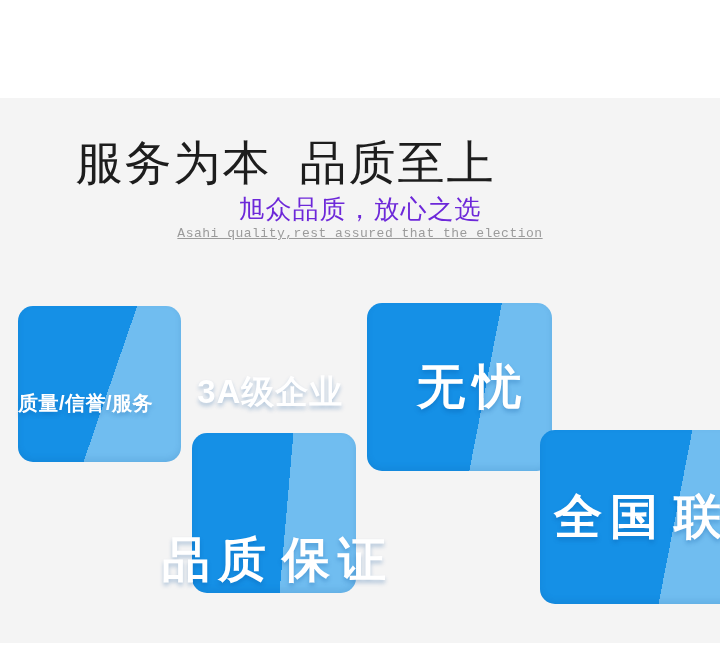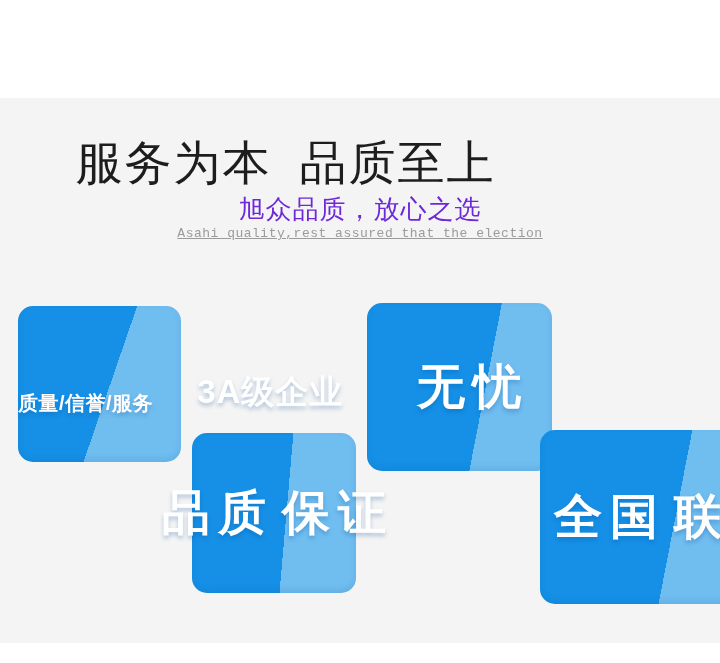--- a/index.html
+++ b/index.html
@@ -50,20 +50,21 @@
     left:18px;top:306px;width:163px;height:156px;
     background:linear-gradient(109deg,var(--badge-dark,#1590e6) 55%,var(--badge-light,#70bdf0) 55%);
     justify-content:flex-start;padding-top:0;box-sizing:border-box;
   }
   .b1 .sm{font-size:20px;letter-spacing:0.5px;margin-top:38px;line-height:1;}
   .b1 .md{font-size:33px;letter-spacing:1px;margin-top:14px;line-height:1;margin-left:44px;}
   
   .b2{
     left:192px;top:433px;width:164px;height:160px;
     background:linear-gradient(95deg,var(--badge-dark,#1590e6) 57%,var(--badge-light,#70bdf0) 57%);
+    align-items:flex-end;
   }
   
   .b3{
     left:367px;top:303px;width:166px;height:168px;
     background:linear-gradient(101deg,var(--badge-dark,#1590e6) 62%,var(--badge-light,#70bdf0) 62%);
     padding-left:19px;
   }
   
   .b4{
     left:540px;top:430px;width:164px;height:174px;

